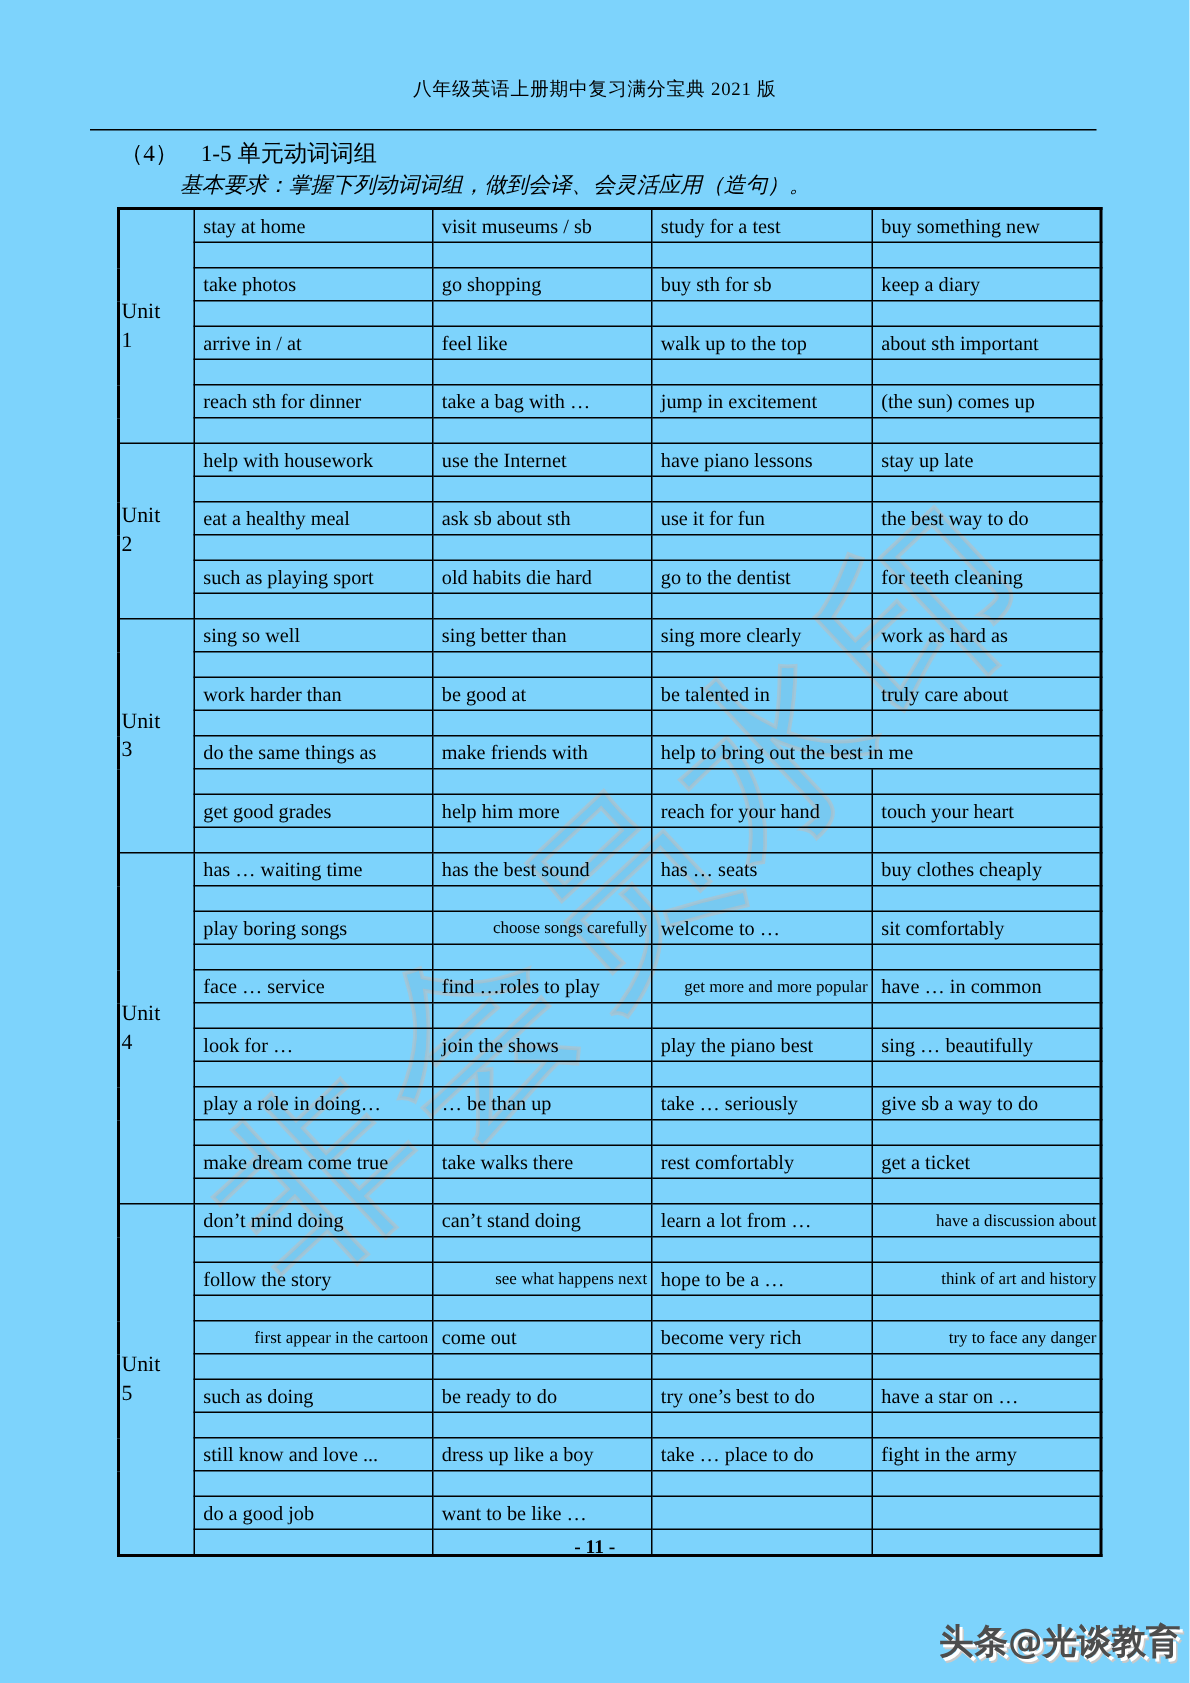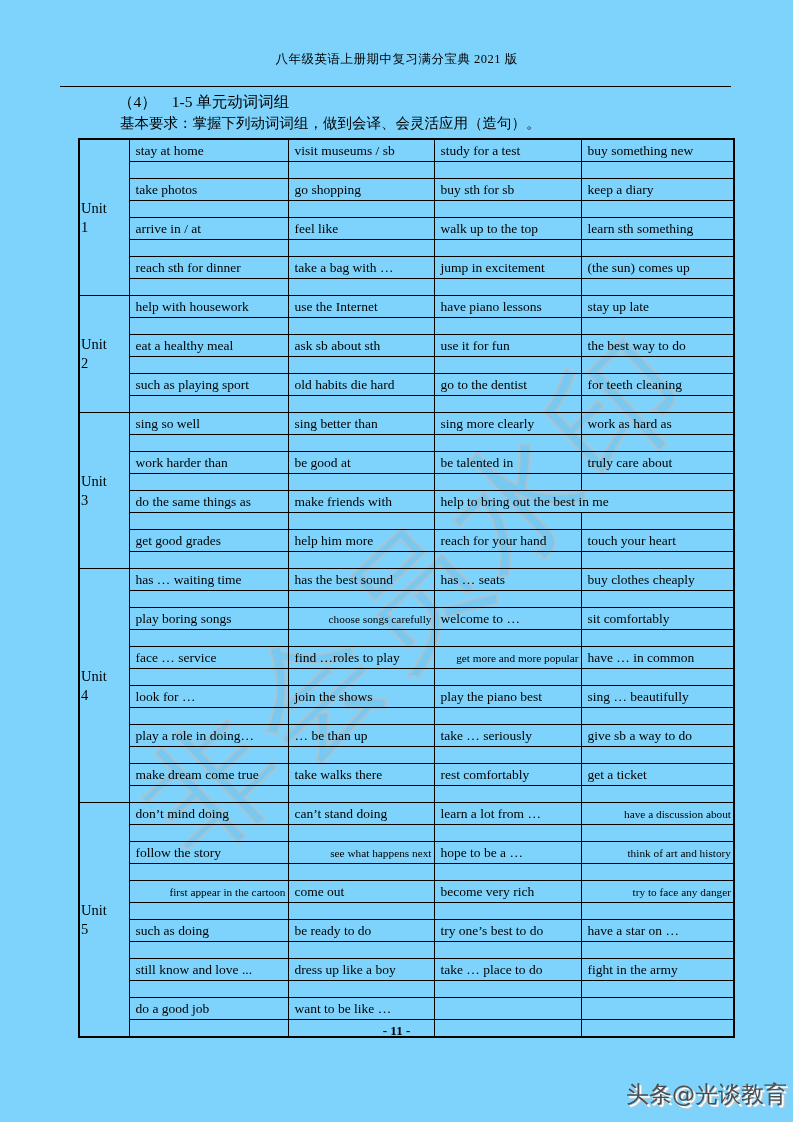--- a/index.html
+++ b/index.html
@@ -8,23 +8,23 @@
     font-family:"Liberation Serif","DejaVu Serif",serif;color:#000;overflow:hidden;
   }
   .doc-header{
     position:absolute;top:51px;left:0;width:100%;text-align:center;
     font-size:12.5px;letter-spacing:.5px;
   }
   .header-rule{
     position:absolute;top:86px;left:60px;width:671px;height:0;
     border-top:1.5px solid #000;
   }
-  .section-line{position:absolute;top:92px;left:80px;font-size:15.5px;margin-left:38px;}
+  .section-line{position:absolute;top:92px;left:80px;font-size:15.5px;}
   .section-number{margin-right:15px;}
-  .section-req{position:absolute;top:114px;left:120px;font-size:14.5px;}
+  .section-req{position:absolute;top:114px;left:120px;font-size:14.5px;font-style:italic;}
 
   .watermark{
     position:absolute;left:418px;top:595px;z-index:0;
     transform:translate(-50%,-50%) rotate(-43deg);
     font-size:130px;letter-spacing:8px;white-space:nowrap;
     font-family:"Liberation Sans","DejaVu Sans",sans-serif;
     color:rgba(0,0,0,0.045);
     -webkit-text-stroke:2.5px rgba(190,190,190,0.55);
     pointer-events:none;
   }
@@ -45,21 +45,21 @@
   }
   .phrase-cell.small{font-size:11.3px;text-align:right;}
   .blank-cell{height:14px;}
 
   .footer{
     position:absolute;top:1023px;left:0;width:100%;text-align:center;
     font-size:13px;font-weight:bold;
   }
   .brand{
     position:absolute;top:1079px;right:6px;
-    font-size:23px;font-weight:normal;color:#4d4d4d;
+    font-size:23px;font-weight:bold;color:#4d4d4d;
     font-family:"DejaVu Sans","Liberation Sans",sans-serif;
     text-shadow:2px 2px 0 #ffffff,3px 3px 0 #c9c9c9;
   }
 </style>
 </head>
 <body>
 
 <div class="page">
 
   <div class="doc-header">八年级英语上册期中复习满分宝典 2021 版</div>
@@ -106,21 +106,21 @@
         <tr>
           <td class="blank-cell"></td>
           <td class="blank-cell"></td>
           <td class="blank-cell"></td>
           <td class="blank-cell"></td>
         </tr>
         <tr>
           <td class="phrase-cell">arrive in / at</td>
           <td class="phrase-cell">feel like</td>
           <td class="phrase-cell">walk up to the top</td>
-          <td class="phrase-cell">learn sth something</td>
+          <td class="phrase-cell">about sth important</td>
         </tr>
         <tr>
           <td class="blank-cell"></td>
           <td class="blank-cell"></td>
           <td class="blank-cell"></td>
           <td class="blank-cell"></td>
         </tr>
         <tr>
           <td class="phrase-cell">reach sth for dinner</td>
           <td class="phrase-cell">take a bag with …</td>

